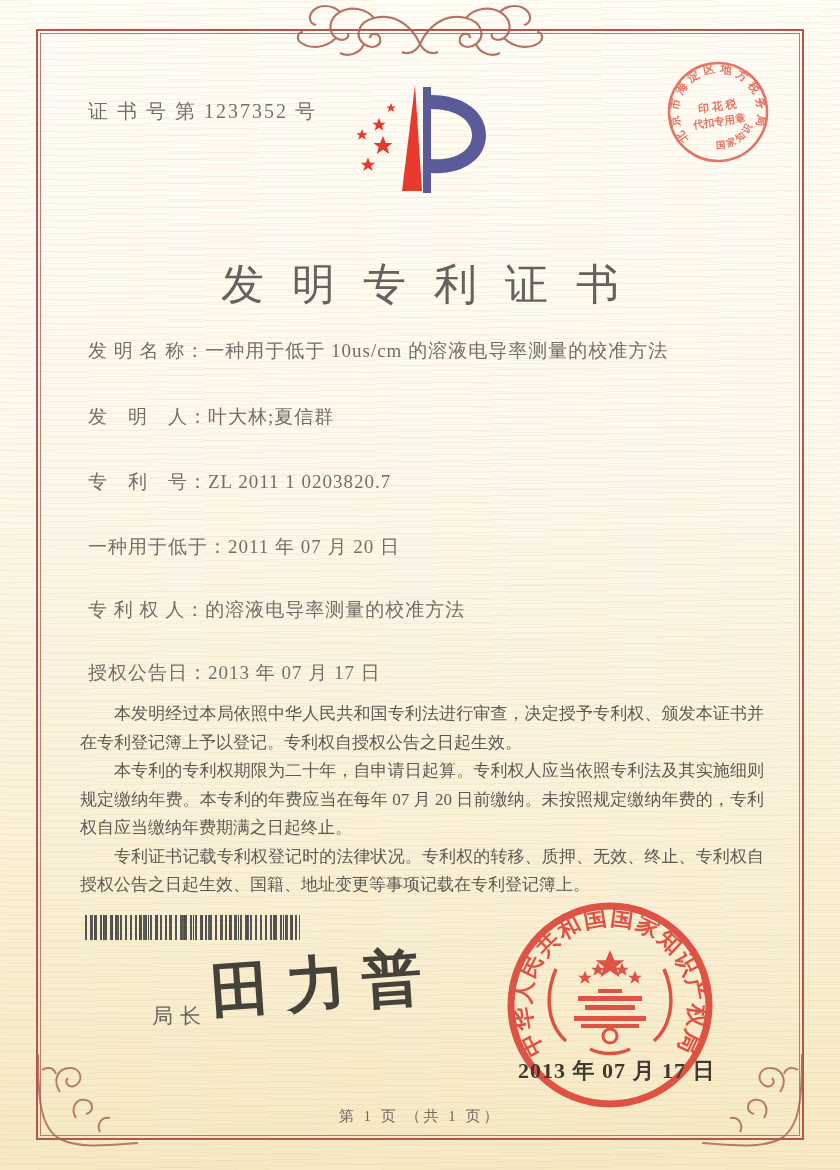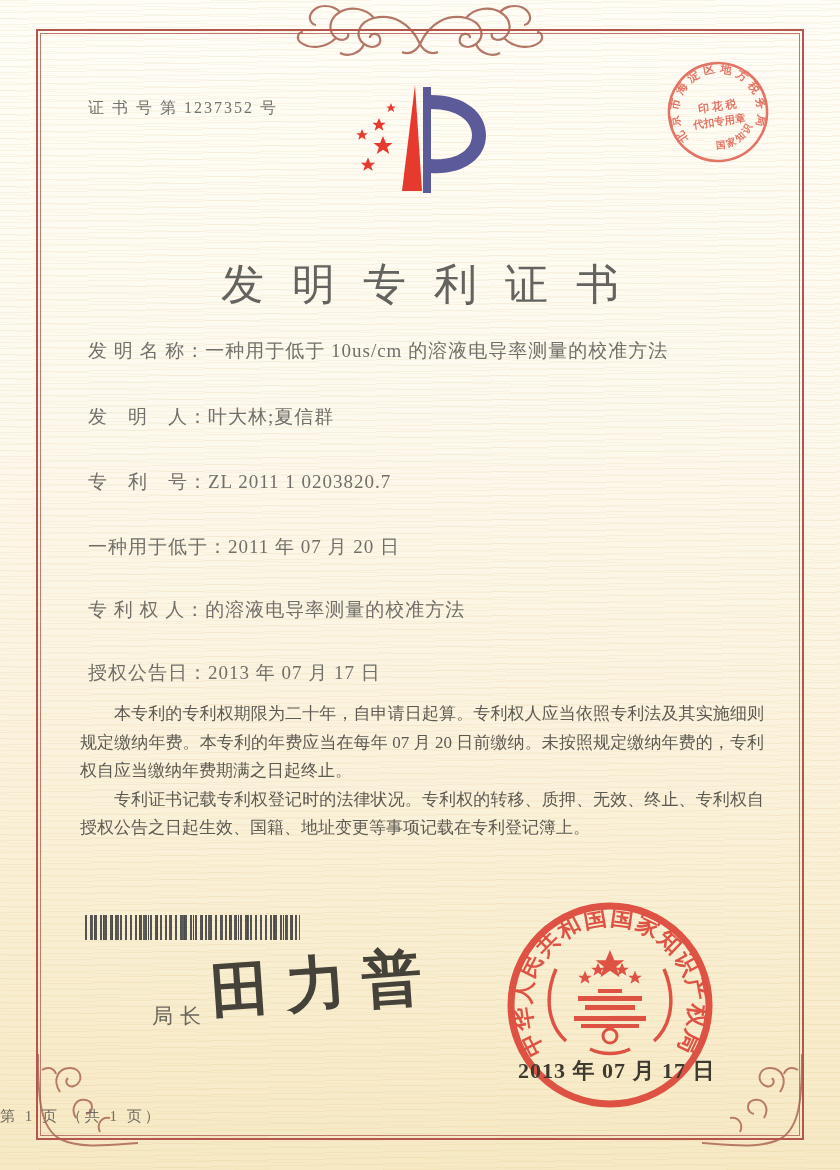--- a/index.html
+++ b/index.html
@@ -8,21 +8,21 @@
     background:
       repeating-linear-gradient(179deg, rgba(210,168,92,.10) 0 1px, rgba(255,255,255,0) 1px 6px),
       repeating-linear-gradient(181.5deg, rgba(214,176,104,.08) 0 1px, rgba(255,255,255,0) 1px 8px),
       linear-gradient(180deg,#fffdf6 0%,#fdf9ee 35%,#faf1d9 70%,#f6e9c4 100%);
   }
   .frame{position:absolute;left:36px;top:29px;right:36px;bottom:30px;border:2px solid #b5564c;pointer-events:none;}
   .frame:after{content:"";position:absolute;left:2px;top:2px;right:2px;bottom:2px;border:1px solid #c07a6d;}
   .ornament-top{position:absolute;left:270px;top:2px;}
   .corner-bl{position:absolute;left:30px;bottom:22px;}
   .corner-br{position:absolute;right:30px;bottom:22px;}
-  .cert-no{position:absolute;left:88px;top:98px;font-size:16px;color:#73716b;letter-spacing:2px;}
+  .cert-no{position:absolute;left:88px;top:98px;font-size:20px;color:#73716b;letter-spacing:2px;}
   .logo{position:absolute;left:345px;top:83px;}
   .tax-stamp{position:absolute;left:664px;top:58px;transform:rotate(-8deg);opacity:.88;}
   .title{position:absolute;left:0;right:0;top:220px;text-align:center;font-size:43px;color:#64635f;
     letter-spacing:28px;text-indent:28px;font-weight:500;margin-top:36px;}
   .fields{position:absolute;left:88px;top:0;width:680px;}
   .field{position:absolute;font-size:19px;color:#716f69;letter-spacing:1px;white-space:nowrap;}
   .f0{top:338px}.f1{top:404px}.f2{top:469px}.f3{top:534px}.f4{top:597px}.f5{top:660px}
   .paras{position:absolute;left:80px;top:700px;width:684px;font-size:17px;line-height:28.5px;
     color:#5d5a52;text-align:justify;}
   .paras p{margin:0;text-indent:2em;}
@@ -30,21 +30,21 @@
     background:
       repeating-linear-gradient(90deg,#3a3a3a 0 2px,transparent 2px 5px),
       repeating-linear-gradient(90deg,#2e2e2e 0 1px,transparent 1px 9px),
       repeating-linear-gradient(90deg,transparent 0 6px,#444 6px 8px,transparent 8px 13px);
     opacity:.85;}
   .signer-label{position:absolute;left:152px;top:1002px;font-size:21px;color:#6b665c;letter-spacing:7px;}
   .signature{position:absolute;left:210px;top:944px;font-size:60px;color:#45423a;letter-spacing:16px;
     transform:rotate(-4deg);font-weight:600;font-family:"DejaVu Serif",serif;}
   .seal{position:absolute;left:503px;top:898px;opacity:.92;}
   .seal-date{position:absolute;left:518px;top:1056px;font-size:22px;color:#3f3a30;font-weight:700;letter-spacing:1px;}
-  .footer{position:absolute;left:0;right:0;top:1107px;text-align:left;font-size:15px;color:#6f6b60;letter-spacing:3px;}
+  .footer{position:absolute;left:0;right:0;top:1107px;text-align:center;font-size:15px;color:#6f6b60;letter-spacing:3px;}
   svg text{font-family:"Liberation Serif","DejaVu Serif",serif;}
 </style>
 </head>
 <body>
 
 <div class="page">
 
   <svg width="0" height="0" style="position:absolute">
     <defs>
       <g id="star5">
@@ -126,20 +126,21 @@
   <div class="fields">
     <div class="field f0"><span>发 明 名 称：</span><span>一种用于低于 10us/cm 的溶液电导率测量的校准方法</span></div>
     <div class="field f1"><span>发　明　人：</span><span>叶大林;夏信群</span></div>
     <div class="field f2"><span>专　利　号：</span><span>ZL 2011 1 0203820.7</span></div>
     <div class="field f3"><span>一种用于低于：</span><span>2011 年 07 月 20 日</span></div>
     <div class="field f4"><span>专 利 权 人：</span><span>的溶液电导率测量的校准方法</span></div>
     <div class="field f5"><span>授权公告日：</span><span>2013 年 07 月 17 日</span></div>
   </div>
 
   <div class="paras">
+    <p>本发明经过本局依照中华人民共和国专利法进行审查，决定授予专利权、颁发本证书并在专利登记簿上予以登记。专利权自授权公告之日起生效。</p>
     <p>本专利的专利权期限为二十年，自申请日起算。专利权人应当依照专利法及其实施细则规定缴纳年费。本专利的年费应当在每年 07 月 20 日前缴纳。未按照规定缴纳年费的，专利权自应当缴纳年费期满之日起终止。</p>
     <p>专利证书记载专利权登记时的法律状况。专利权的转移、质押、无效、终止、专利权自授权公告之日起生效、国籍、地址变更等事项记载在专利登记簿上。</p>
   </div>
 
   <div class="barcode"></div>
 
   <div class="signer-label">局长</div>
   <div class="signature">田力普</div>
 
   <svg class="seal" width="214" height="214" viewBox="-107 -107 214 214">

